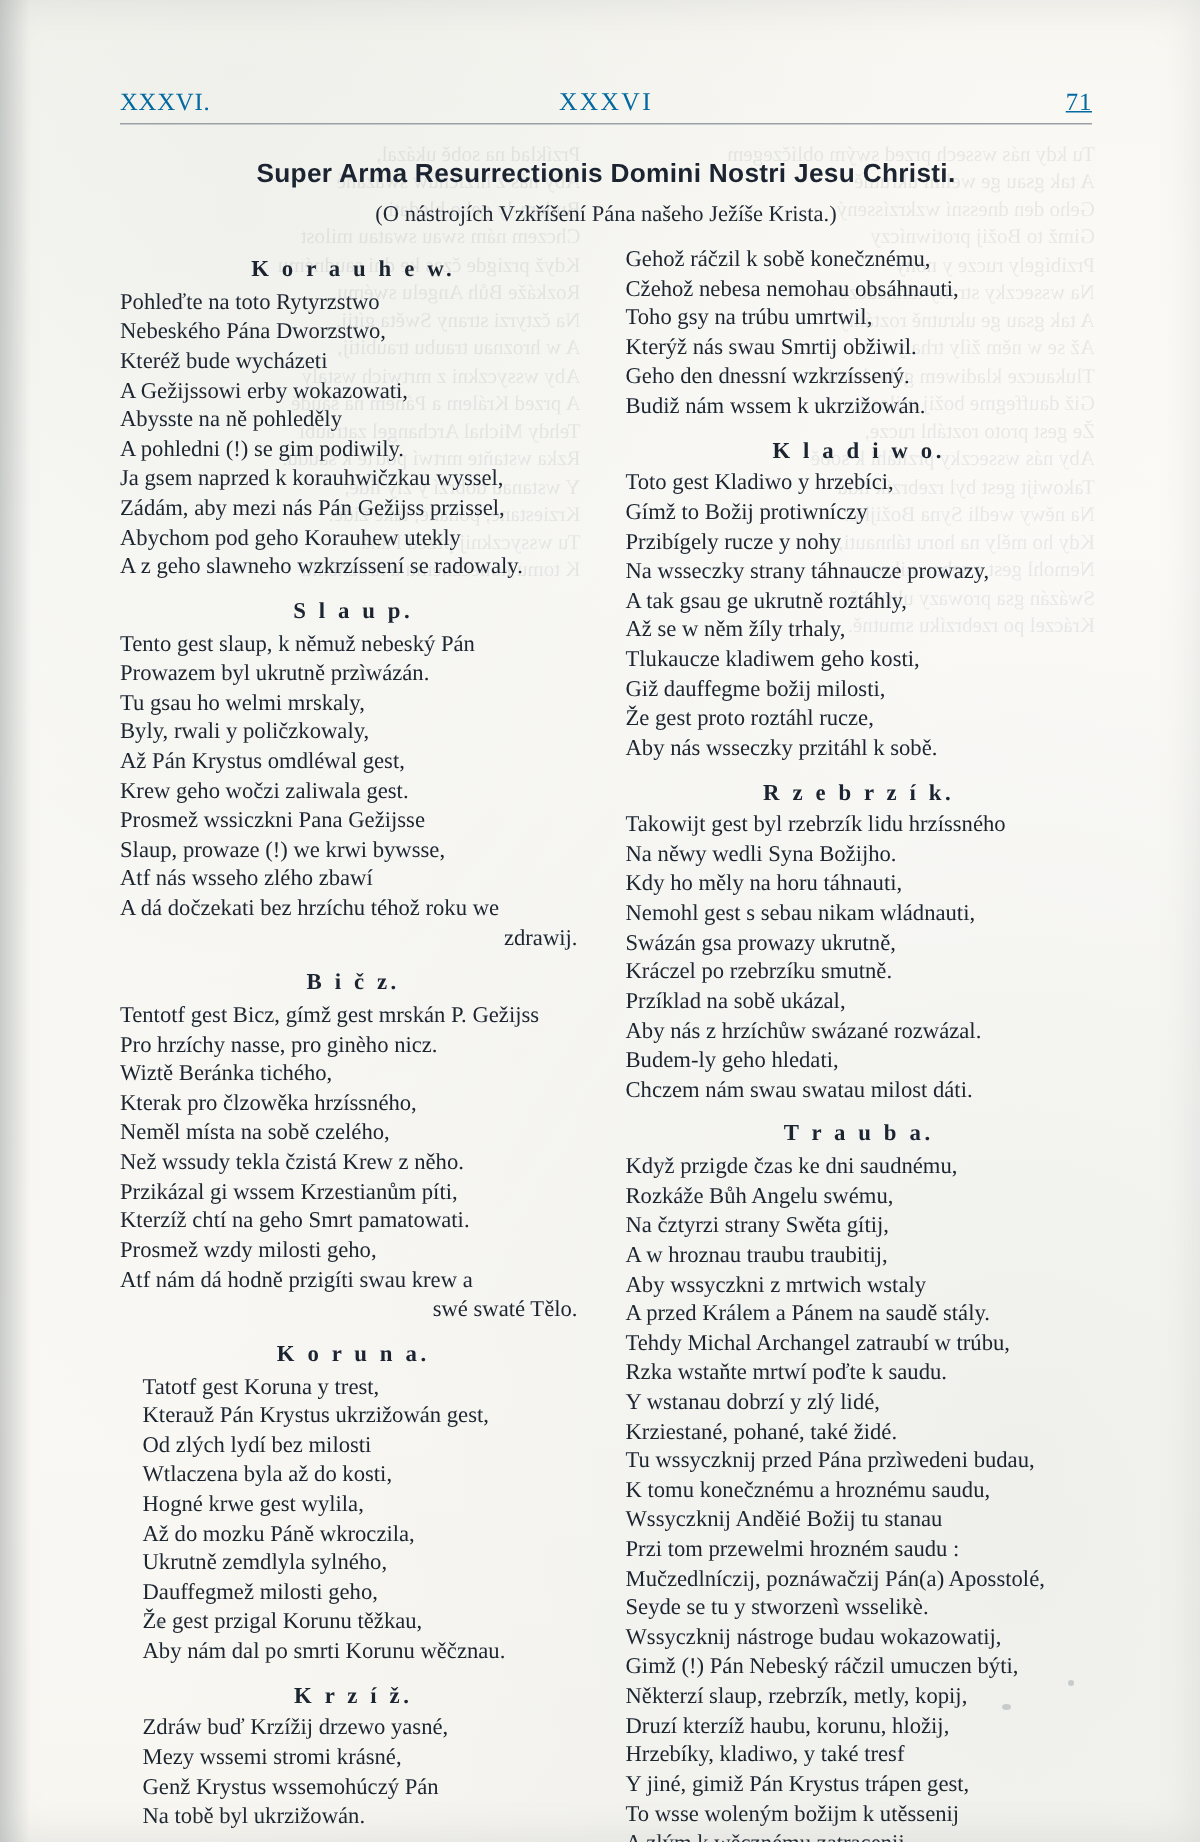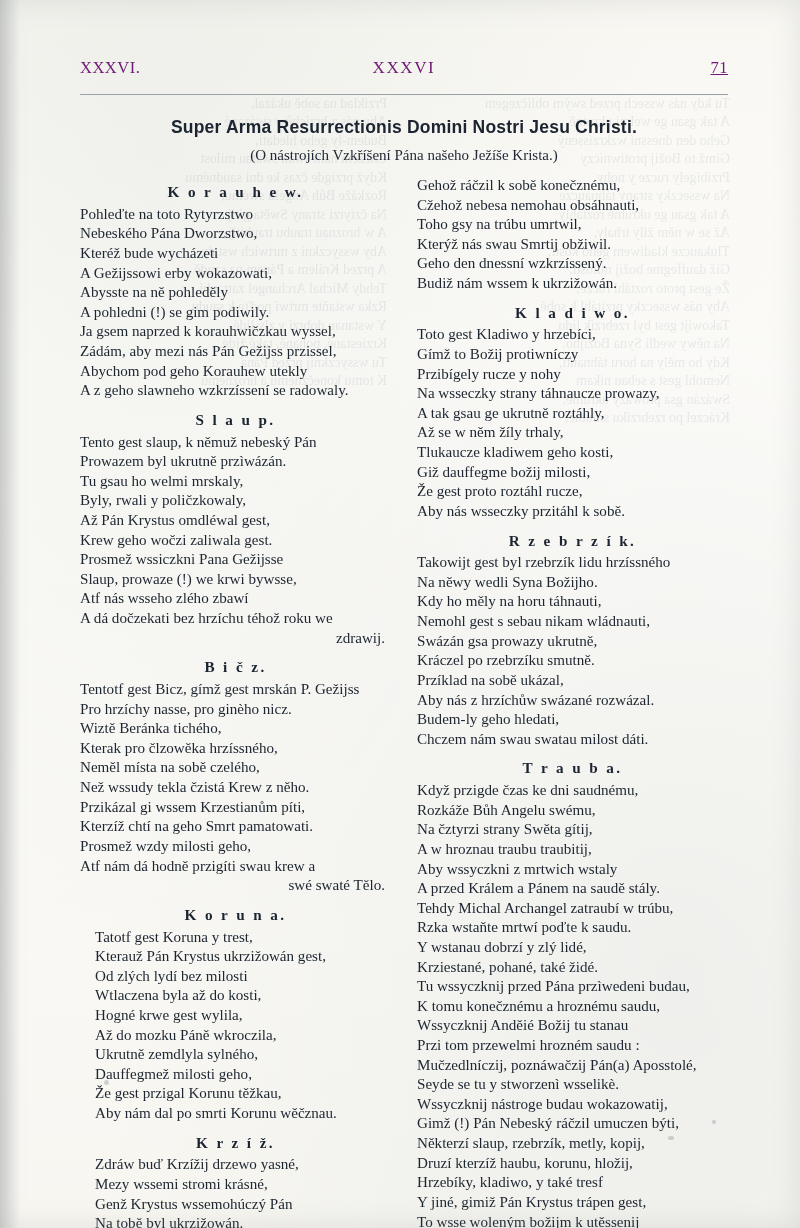--- a/index.html
+++ b/index.html
@@ -38,22 +38,22 @@
     left: 0; right: 0; top: 0;
     padding: 58px 72px 0 80px;
     box-sizing: border-box;
   }
   .running-head {
     display: flex;
     align-items: flex-end;
     justify-content: space-between;
     font-size: 16.5px;
     letter-spacing: 0.5px;
-    color: #701a75;
-    margin-bottom: 16px;
+    color: #0369a1;
+    margin-bottom: 4px;
   }
   .running-head .rh-left { width: 90px; text-align: left; }
   .running-head .rh-center { flex: 1; text-align: center; letter-spacing: 1.6px; font-size: 17px; }
   .running-head .rh-right { width: 90px; text-align: right; font-size: 16.5px; text-decoration: underline; }
   .rule {
     border: 0;
     border-top: 1px solid #9aa1a6;
     margin: 2px 0 22px 0;
     height: 0;
   }

